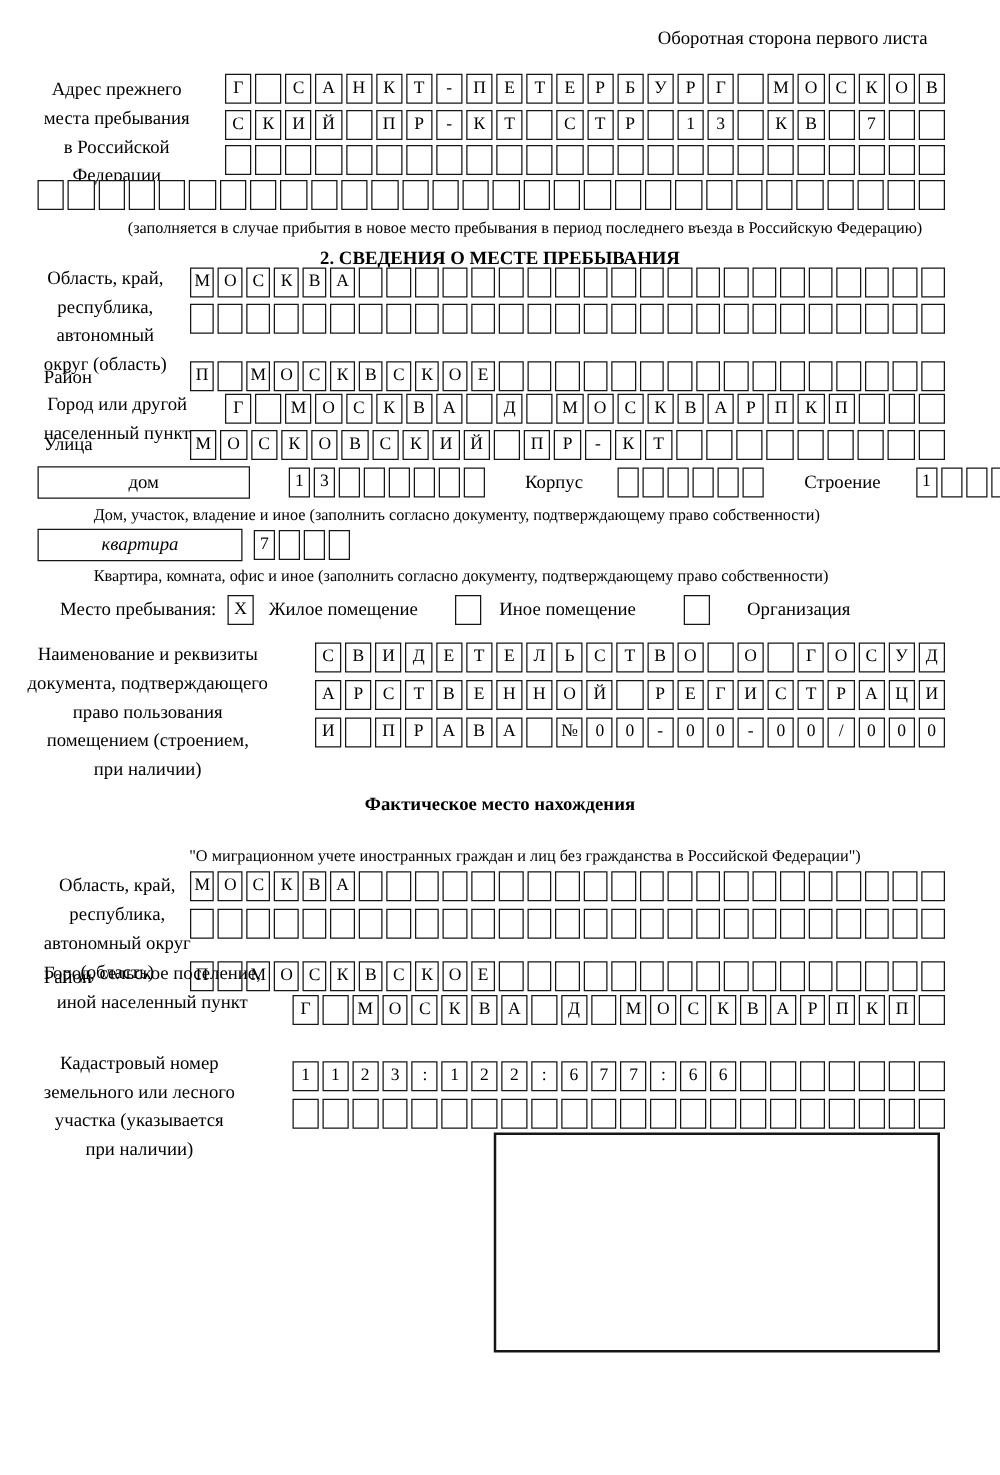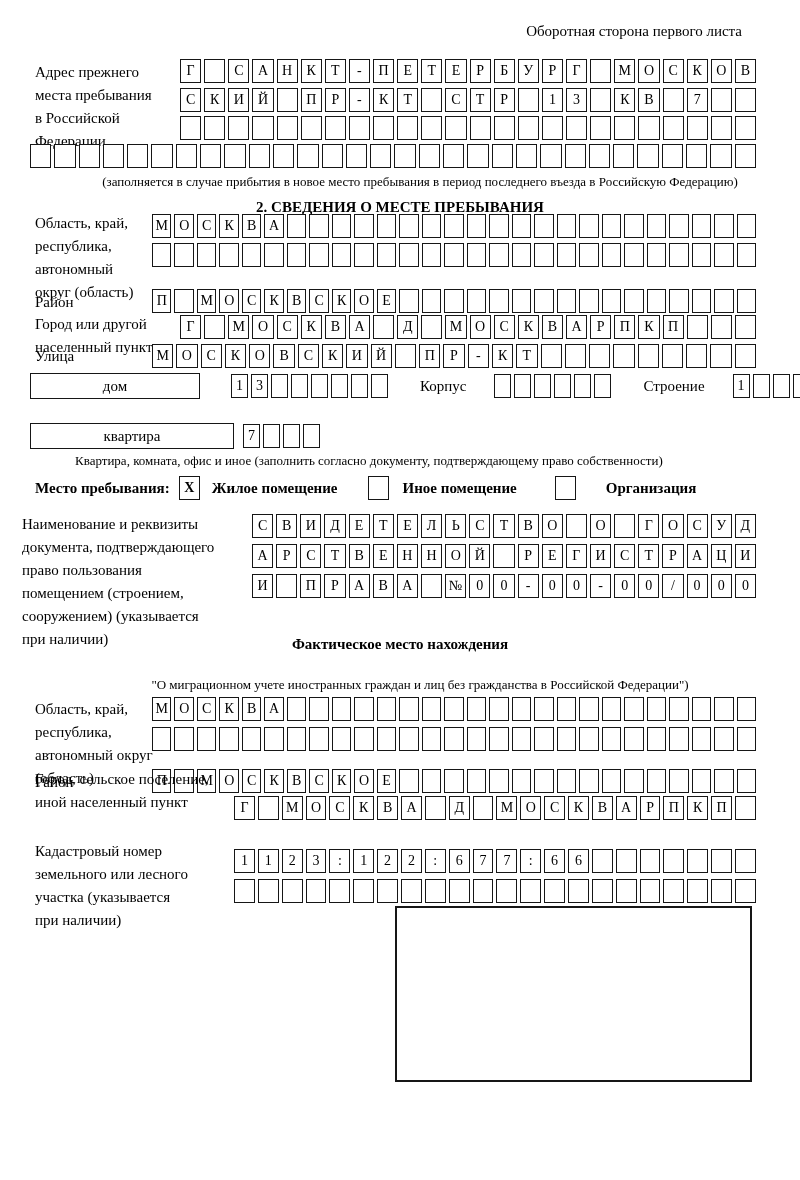--- a/index.html
+++ b/index.html
@@ -1,18 +1,18 @@
 <!DOCTYPE html>
 <html lang="ru"><head>
 <meta charset="utf-8">
 <style>
   html,body{margin:0;padding:0;background:#fff;}
   .page{position:relative;width:800px;height:1180px;background:#fff;color:#000;
         font-family:"Liberation Serif","DejaVu Serif",serif;overflow:hidden;}
-  .abs{position:absolute;}
+  .abs{position:absolute;text-align:center;}
   .lbl{font-size:15px;line-height:23px;white-space:nowrap;}
   .cap{font-size:13px;white-space:nowrap;margin-left:40px;}
   .center{text-align:center;}
   .bold{font-weight:bold;}
   
   .strip{position:absolute;display:flex;gap:3px;height:24px;}
   .strip .cb{flex:1 1 0;border:1.6px solid #161616;display:flex;align-items:center;
              justify-content:center;font-size:14px;font-weight:500;background:#fff;box-sizing:border-box;}
   .flexrow{position:absolute;display:flex;align-items:center;}
   .bigbox{border:1.8px solid #161616;height:26px;display:flex;align-items:center;
@@ -330,48 +330,48 @@
         <div class="cb"></div>
       </div>
     <div class="lbl" style="margin-left:8px;">Строение</div>
     <div class="inlinecells" style="margin-left:4px;">
         <div class="cb">1</div>
         <div class="cb"></div>
         <div class="cb"></div>
         <div class="cb"></div>
       </div>
   </div>
+  <div class="abs cap" style="top:404px;left:35px;">Дом, участок, владение и иное (заполнить согласно документу, подтверждающему право собственности)</div>
 
   <div class="flexrow" style="top:423px;left:30px;">
-    <div class="bigbox" style="width:204px;">квартира</div>
+    <div class="bigbox" style="width:164px;font-style:italic;">квартира</div>
     <div class="inlinecells" style="margin-left:9px;">
         <div class="cb">7</div>
         <div class="cb"></div>
         <div class="cb"></div>
         <div class="cb"></div>
       </div>
   </div>
   <div class="abs cap" style="top:453px;left:35px;">Квартира, комната, офис и иное (заполнить согласно документу, подтверждающему право собственности)</div>
 
-  <div class="flexrow" style="top:476px;left:35px;font-weight:bold;">
+  <div class="flexrow" style="top:476px;left:48px;">
     <div class="lbl">Место пребывания:</div>
     <div class="ckbox" style="margin-left:9px;">X</div>
     <div class="lbl" style="margin-left:12px;">Жилое помещение</div>
     <div class="ckbox" style="margin-left:30px;"></div>
     <div class="lbl" style="margin-left:14px;">Иное помещение</div>
     <div class="ckbox" style="margin-left:38px;"></div>
     <div class="lbl" style="margin-left:30px;">Организация</div>
   </div>
 
   <div class="abs" style="top:513px;left:22px;">
     <div class="lbl">Наименование и реквизиты</div>
     <div class="lbl">документа, подтверждающего</div>
     <div class="lbl">право пользования</div>
     <div class="lbl">помещением (строением,</div>
-    <div class="lbl">сооружением) (указывается</div>
     <div class="lbl">при наличии)</div>
   </div>
   <div class="strip" style="top:514px;left:252px;right:44px;">
       <div class="cb">С</div>
       <div class="cb">В</div>
       <div class="cb">И</div>
       <div class="cb">Д</div>
       <div class="cb">Е</div>
       <div class="cb">Т</div>
       <div class="cb">Е</div>

